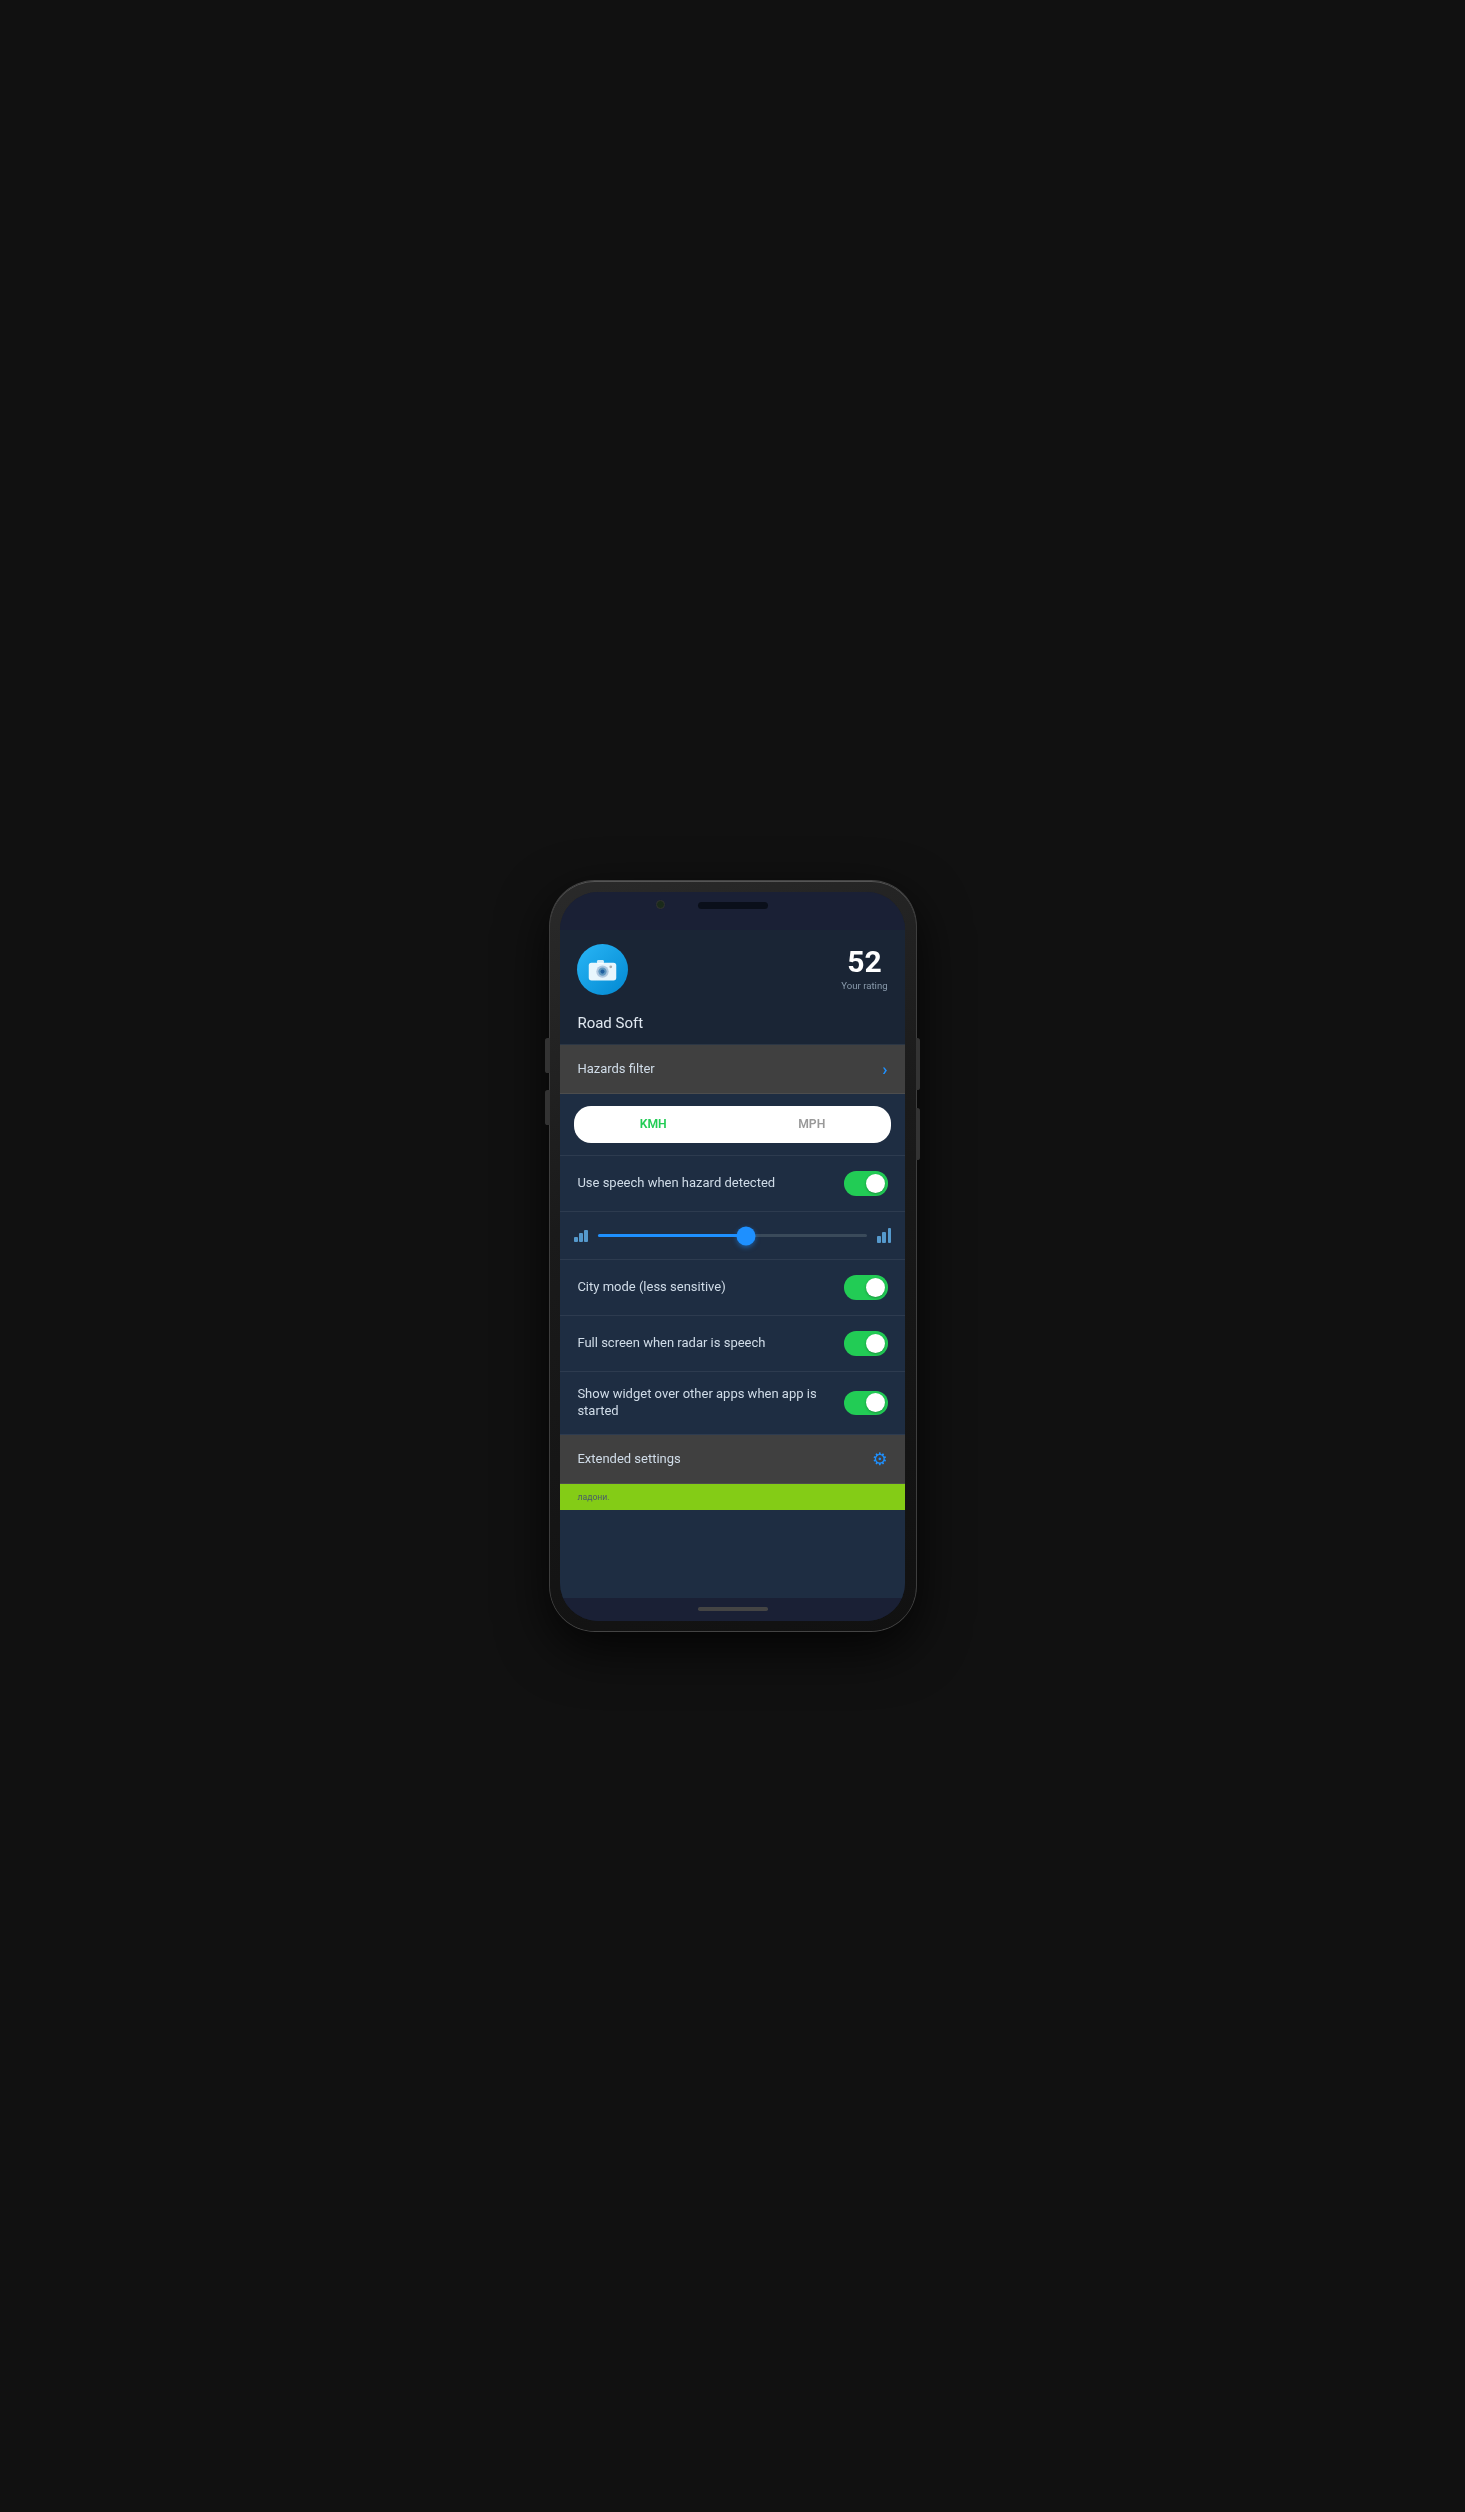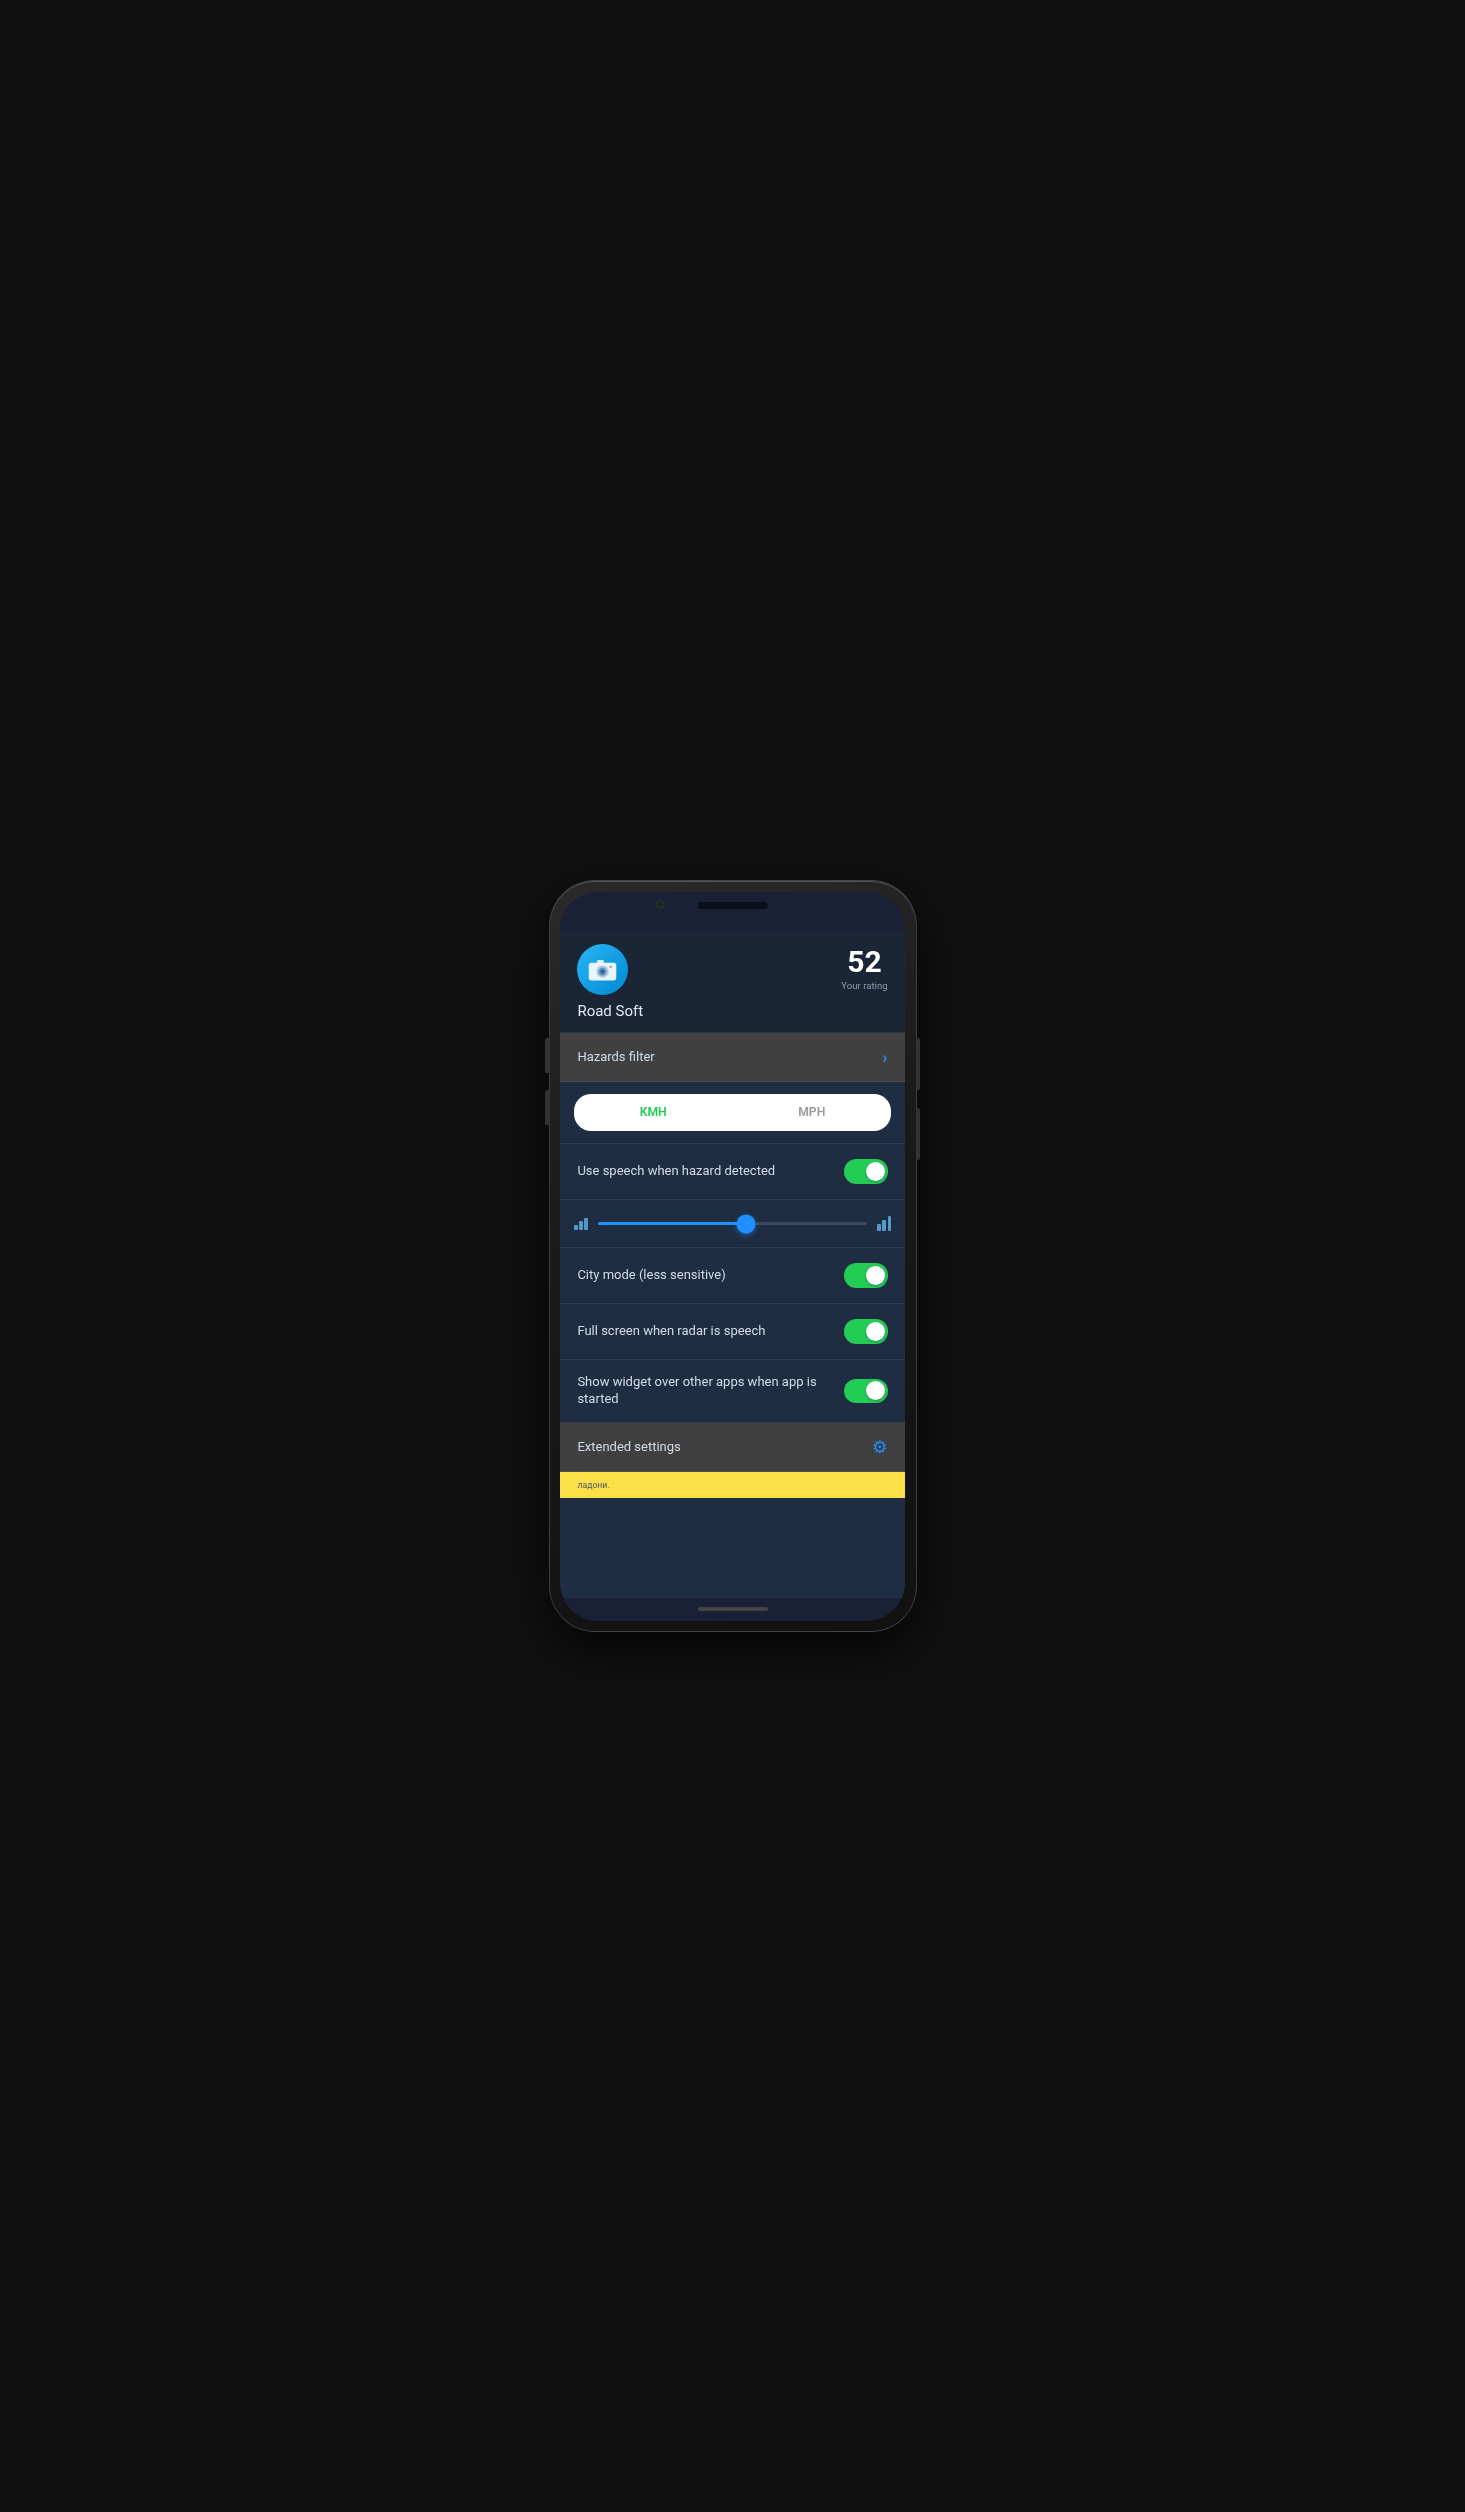--- a/index.html
+++ b/index.html
@@ -122,21 +122,21 @@
       display: flex;
       align-items: flex-start;
       justify-content: space-between;
       border-bottom: 0.9px solid rgba(255,255,255,0.08);
     }
 
     .app-logo-section {
       display: flex;
       flex-direction: column;
       align-items: flex-start;
-      gap: 7px;
+      gap: 19px;
     }
 
     .app-icon {
       width: 51px;
       height: 51px;
       border-radius: 50%;
       background: linear-gradient(135deg, #29b6f6 0%, #0288d1 100%);
       display: flex;
       align-items: center;
       justify-content: center;
@@ -320,21 +320,21 @@
       min-height: 49px;
     }
 
     .gear-icon {
       color: #1e90ff;
       font-size: 17.4px;
     }
 
     
     .bottom-hint {
-      background: #fde047;
+      background: #84cc16;
       padding: 5.2px 17.4px;
       min-height: 26px;
       display: flex;
       align-items: center;
     }
 
     .hint-text {
       color: #4a5a6a;
       font-size: 8.7px;
     }

